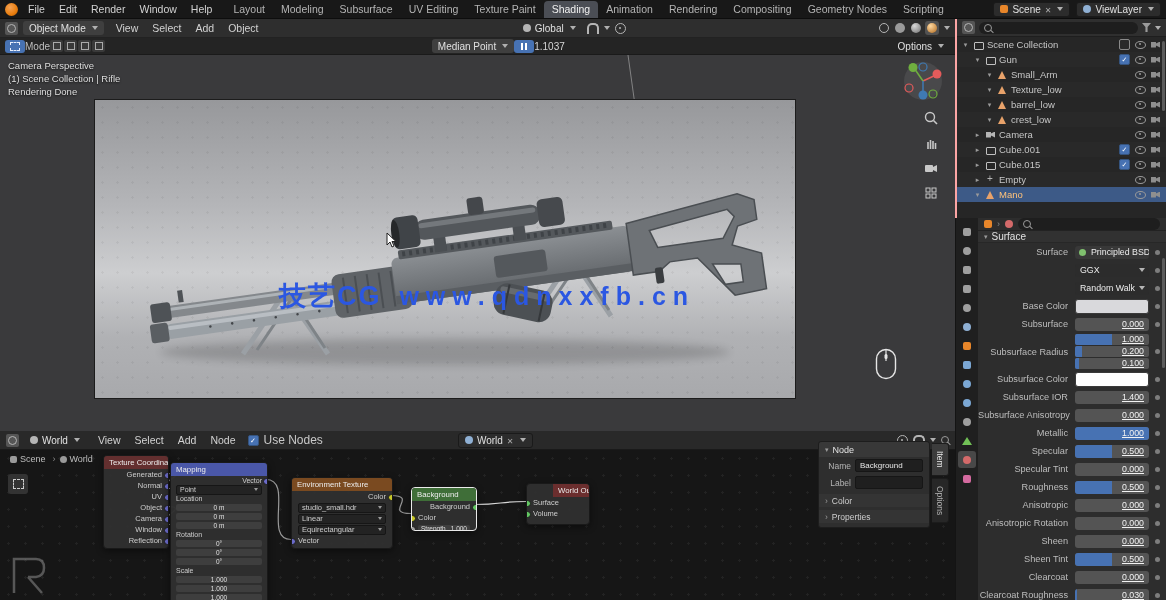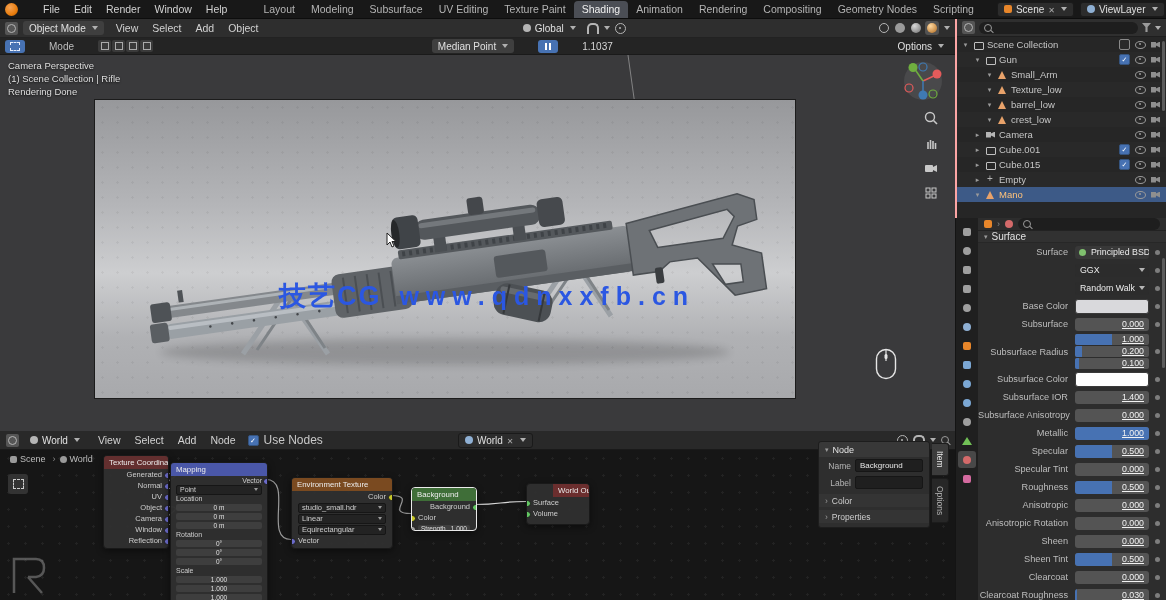--- a/index.html
+++ b/index.html
@@ -33,35 +33,35 @@
   .propc::after{content:"";position:absolute;left:3px;top:3px;width:2px;height:2px;border-radius:50%;background:#b5b5b5;}
   .mag{width:6px;height:6px;border:1px solid #9a9a9a;border-radius:50%;position:relative;flex:none;}
   .mag::after{content:"";position:absolute;width:4px;height:1px;background:#9a9a9a;transform:rotate(45deg);right:-3px;bottom:-1px;}
   .funnel{width:9px;height:9px;background:#9a9a9a;flex:none;
       clip-path:polygon(0 0,100% 0,62% 45%,62% 100%,38% 100%,38% 45%);}
   .searchbox{flex:1;height:12px;background:#1e1e1e;border-radius:6px;display:flex;align-items:center;
       padding:0 5px;gap:4px;min-width:0;}
   .vscroll{position:absolute;width:3px;border-radius:2px;background:#5c5c5c;}
   
   .topbar{left:0;top:0;width:1166px;height:19px;background:#181818;display:flex;align-items:center;
-      padding:0 5px;box-sizing:border-box;border-bottom:1px solid #0d0d0d;gap:15px;}
+      padding:0 5px;box-sizing:border-box;border-bottom:1px solid #0d0d0d;gap:0;}
   .blender-logo{width:13px;height:13px;border-radius:50%;background:radial-gradient(circle at 38% 35%,#f5a356,#e87d0d 60%,#a85606);margin-right:3px;flex:none;}
   .hrow{display:flex;align-items:center;}
   .ws-tab{padding:1px 8px;font-size:10.5px;color:#b4b4b4;border-radius:4px 4px 0 0;line-height:15px;white-space:nowrap;}
   .ws-tab.active{background:#4b4e55;color:#f0f0f0;}
   .topbar-right{margin-left:auto;display:flex;gap:6px;align-items:center;}
   .idfield{background:#2c2c2c;border:1px solid #1a1a1a;height:13px;}
   .ico-sq{width:8px;height:8px;border-radius:2px;background:#e8862a;flex:none;}
   .ico-ci{width:8px;height:8px;border-radius:50%;background:#8fb0d4;flex:none;}
   .ico-ci.red{background:#d46a6a;}
   
   .vp-header{left:0;top:19px;width:955px;height:19px;background:#2e2e2e;display:flex;align-items:center;
       padding:0 5px;box-sizing:border-box;gap:5px;border-bottom:1px solid #222;}
   .vp-tools{left:0;top:38px;width:955px;height:17px;background:#242424;display:flex;align-items:center;
-      padding:0 5px;box-sizing:border-box;gap:24px;border-bottom:1px solid #1a1a1a;}
+      padding:0 5px;box-sizing:border-box;gap:0;border-bottom:1px solid #1a1a1a;}
   .ed-icon{width:13px;height:13px;border-radius:2px;background:#555;position:relative;flex:none;}
   .ed-icon::after{content:"";position:absolute;inset:2px;border:1px solid #b5b5b5;border-radius:50%;}
   .toolbtn{width:20px;height:13px;background:#4772b3;border-radius:3px;display:flex;align-items:center;justify-content:center;flex:none;}
   .toolbtn i{display:block;width:8px;height:7px;border:1px dashed #e8eefc;}
   .seg{display:flex;gap:1px;}
   .seg span{width:13px;height:12px;background:#3a3a3a;border-radius:2px;display:flex;align-items:center;justify-content:center;}
   .seg span i{width:6px;height:6px;border:1px solid #aaa;display:block;}
   .pausebtn{width:20px;height:13px;background:#4772b3;border-radius:3px;display:flex;align-items:center;justify-content:center;gap:2px;flex:none;}
   .pausebtn i{display:block;width:2px;height:7px;background:#fff;}
   .timecode{font-size:10px;color:#d6d6d6;}

